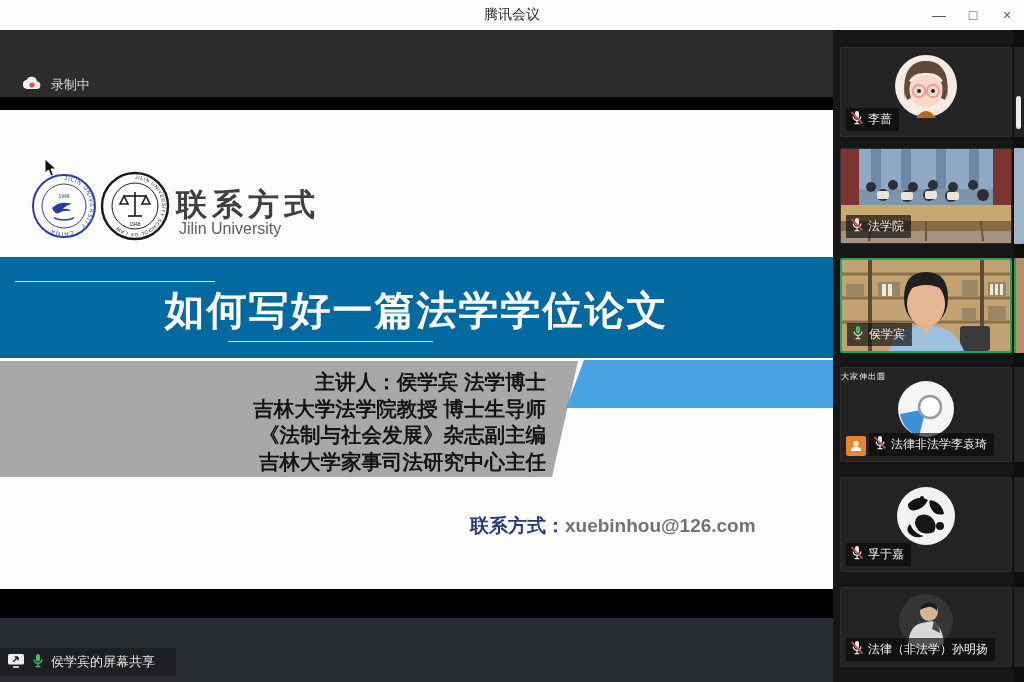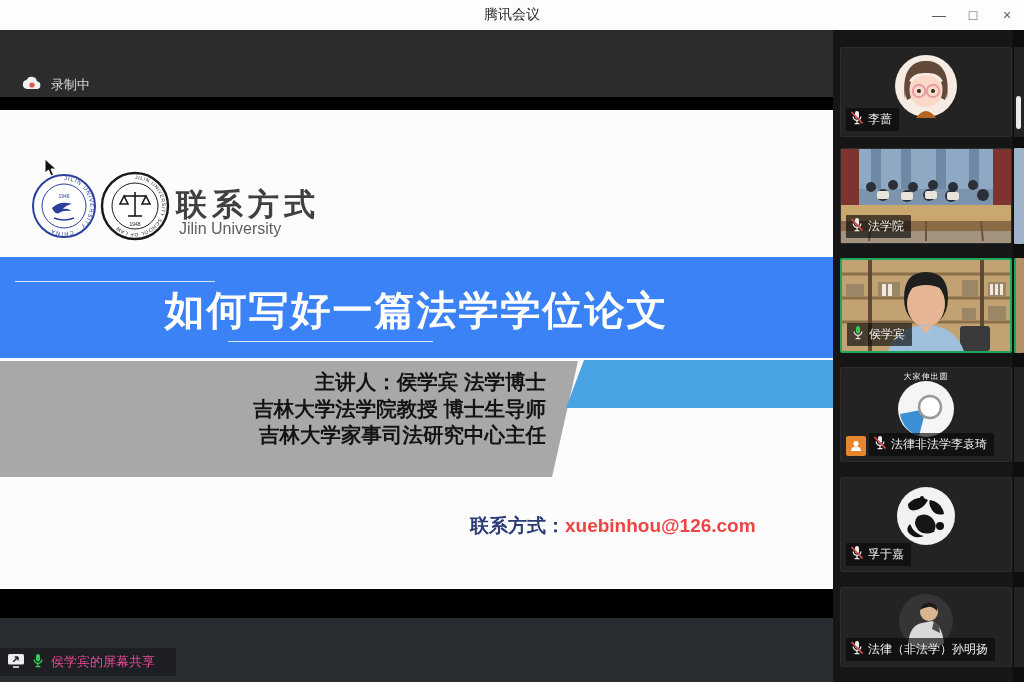--- a/index.html
+++ b/index.html
@@ -14,50 +14,50 @@
   .win-controls{position:absolute;right:0;top:0;height:30px;display:flex;}
   .win-btn{width:34px;height:30px;display:flex;align-items:center;justify-content:center;font-size:14px;color:#5a5a5a;cursor:default;}
   
   .top-strip{position:absolute;left:0;top:30px;width:833px;height:67px;background:#2c2c2c;}
   .bar-top{position:absolute;left:0;top:97px;width:833px;height:13px;background:#000;}
   .bar-bottom{position:absolute;left:0;top:589px;width:833px;height:29px;background:#000;}
   .bottom-strip{position:absolute;left:0;top:618px;width:833px;height:64px;background:#292c31;}
   .rec-indicator{position:absolute;left:22px;top:76px;display:flex;align-items:center;gap:9px;}
   .rec-indicator .lbl{font-size:13px;color:#d9d9d9;}
   .share-indicator{position:absolute;left:0;top:648px;width:176px;height:28px;background:#1e1f22;display:flex;align-items:center;gap:6px;padding-left:7px;box-sizing:border-box;}
-  .share-indicator .lbl{font-size:13px;color:#ec4899;}
+  .share-indicator .lbl{font-size:13px;color:#e5e5e5;}
   
   .slide{position:absolute;left:0;top:110px;width:833px;height:479px;background:#fcfcfc;overflow:hidden;}
   .cursor{position:absolute;left:44px;top:48px;}
   .seal{position:absolute;}
   .uni-cn{position:absolute;left:176px;top:74px;font-size:31px;font-weight:bold;color:#404040;letter-spacing:5px;}
   .uni-en{position:absolute;left:179px;top:110px;font-size:16px;color:#5f5f5f;}
-  .banner{position:absolute;left:0;top:147px;width:833px;height:101px;background:#3b82f6;}
+  .banner{position:absolute;left:0;top:147px;width:833px;height:101px;background:#0369a1;}
   .banner .line-a{position:absolute;left:15px;top:24px;width:200px;height:1px;background:rgba(255,255,255,.8);}
   .banner .line-b{position:absolute;left:228px;top:84px;width:205px;height:1px;background:rgba(255,255,255,.8);}
   .banner .big-title{position:absolute;left:0;top:26px;width:100%;text-align:center;font-size:40px;font-weight:bold;color:#fff;letter-spacing:2px;}
   .gray-panel{position:absolute;left:0;top:251px;width:578px;height:116px;background:#a8a8a8;
     clip-path:polygon(0 0,100% 0,calc(100% - 26px) 100%,0 100%);}
   .blue-band{position:absolute;left:566px;top:250px;width:267px;height:48px;background:#4aa4e4;
     clip-path:polygon(18px 0,100% 0,100% 100%,0 100%);}
   .presenter{position:absolute;left:0;top:259px;width:546px;text-align:right;}
   .presenter div{font-size:20.5px;font-weight:bold;color:#141414;line-height:26.5px;}
   .contact{position:absolute;left:470px;top:403px;width:320px;font-size:19px;}
   .contact .c-lbl{font-weight:bold;color:#2a3a75;}
-  .contact .c-val{font-weight:bold;color:#ef4444;}
+  .contact .c-val{font-weight:bold;color:#737373;}
   
   .sidebar{position:absolute;left:833px;top:30px;width:180px;height:652px;background:#161616;}
   .tile{position:absolute;left:7px;width:172px;background:#232323;border:1px solid #2e2e2e;border-radius:2px;box-sizing:border-box;overflow:hidden;}
   .tile.active{border:2px solid #1ea75c;}
   .tile-video{position:absolute;inset:0;}
   .avatar-wrap{position:absolute;left:0;right:0;top:6px;display:flex;justify-content:center;}
   .name-tag{position:absolute;left:5px;bottom:5px;display:flex;align-items:center;gap:4px;background:rgba(8,8,8,.65);padding:2px 7px 2px 4px;border-radius:1px;}
   .name-tag .nm{font-size:12px;color:#f0f0f0;white-space:nowrap;}
   .phone-badge{position:absolute;left:5px;bottom:5px;width:20px;height:20px;background:#e8862e;border-radius:2px;display:flex;align-items:center;justify-content:center;}
-  .avatar-caption{position:absolute;left:0;right:0;top:3px;text-align:center;font-size:8px;color:#f5f5f5;letter-spacing:1px;}
+  .avatar-caption{position:absolute;left:0;right:0;top:3px;text-align:left;font-size:8px;color:#f5f5f5;letter-spacing:1px;}
   
   .edge-strip{position:absolute;left:1013px;top:30px;width:11px;height:652px;background:#0e0e0e;}
   .sliver{position:absolute;left:1px;width:10px;background:#232323;border-radius:1px;}
   .sliver.s2{background:#9fb4c8;}
   .sliver.s3{background:#b49068;border-left:2px solid #1ea75c;box-sizing:border-box;}
   .scroll-thumb{position:absolute;left:3px;top:66px;width:5px;height:33px;background:#ececec;border-radius:3px;}
 </style>
 </head>
 <body>
 
@@ -133,20 +133,21 @@
       <div class="line-a"></div>
       <div class="big-title">如何写好一篇法学学位论文</div>
       <div class="line-b"></div>
     </div>
 
     <div class="gray-panel"></div>
     <div class="blue-band"></div>
     <div class="presenter">
       <div>主讲人：侯学宾 法学博士</div>
       <div>吉林大学法学院教授 博士生导师</div>
+      <div>《法制与社会发展》杂志副主编</div>
       <div>吉林大学家事司法研究中心主任</div>
     </div>
 
     <div class="contact">
       <span class="c-lbl">联系方式：</span><span class="c-val">xuebinhou@126.com</span>
     </div>
   </div>
 
   <div class="share-indicator">
     <span>

